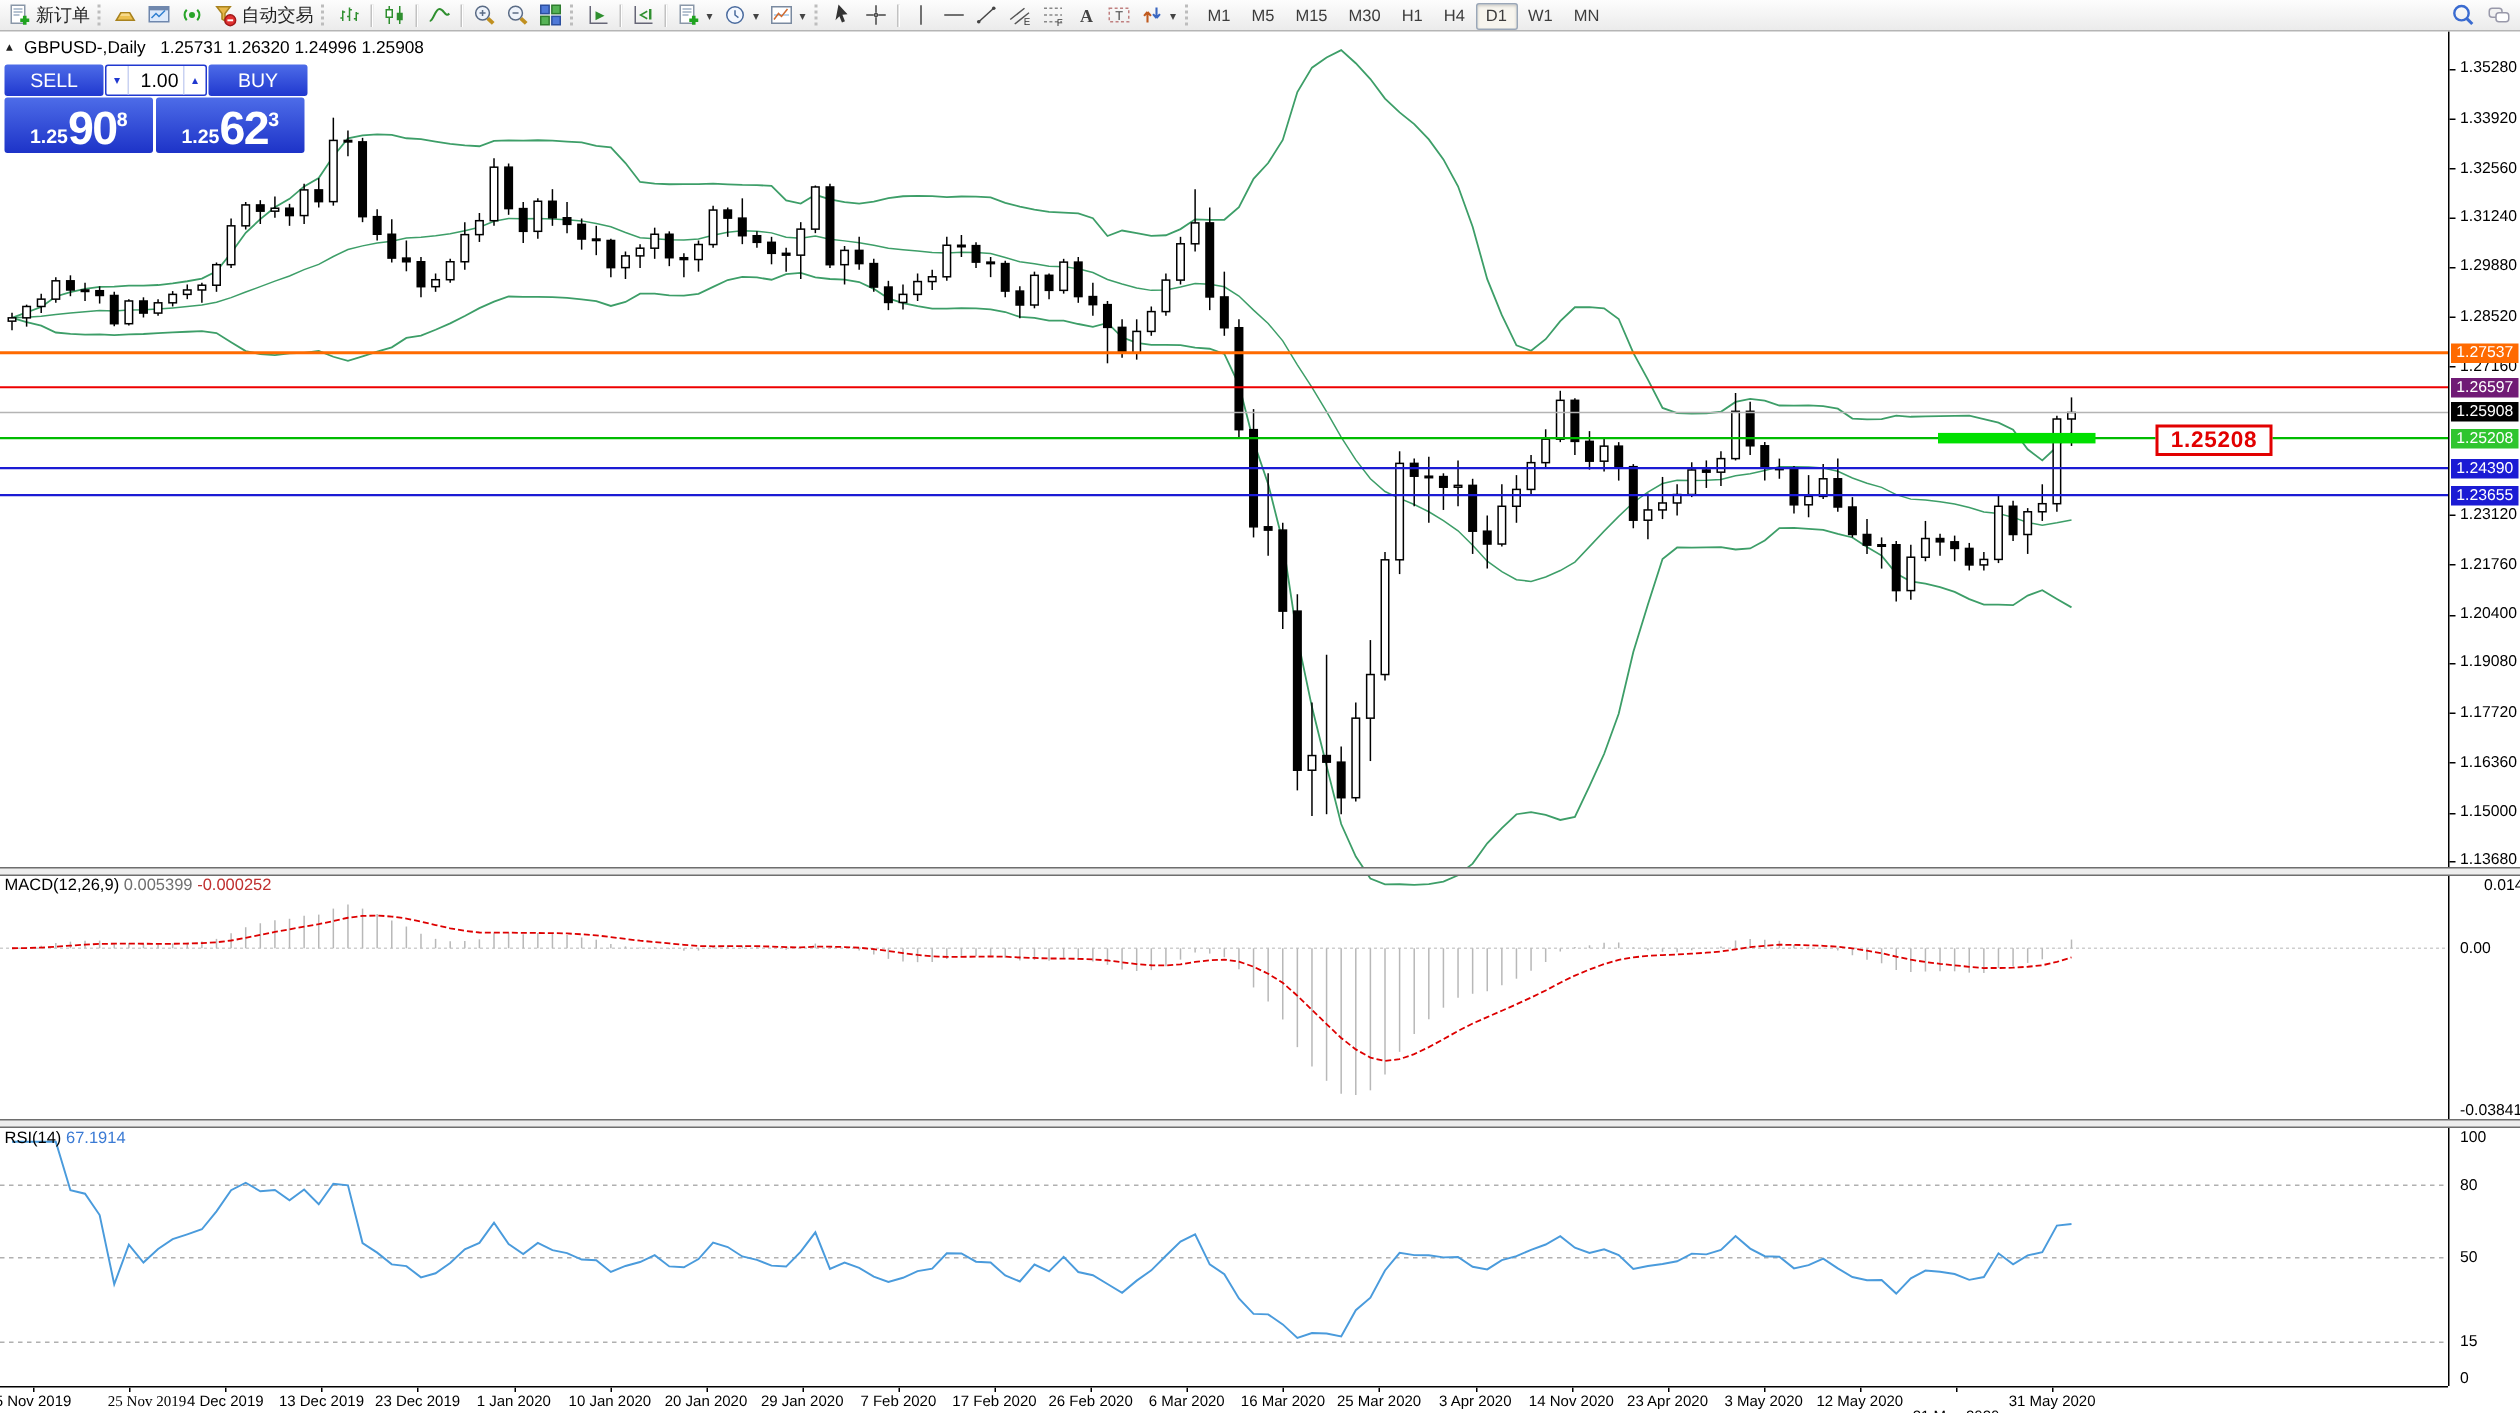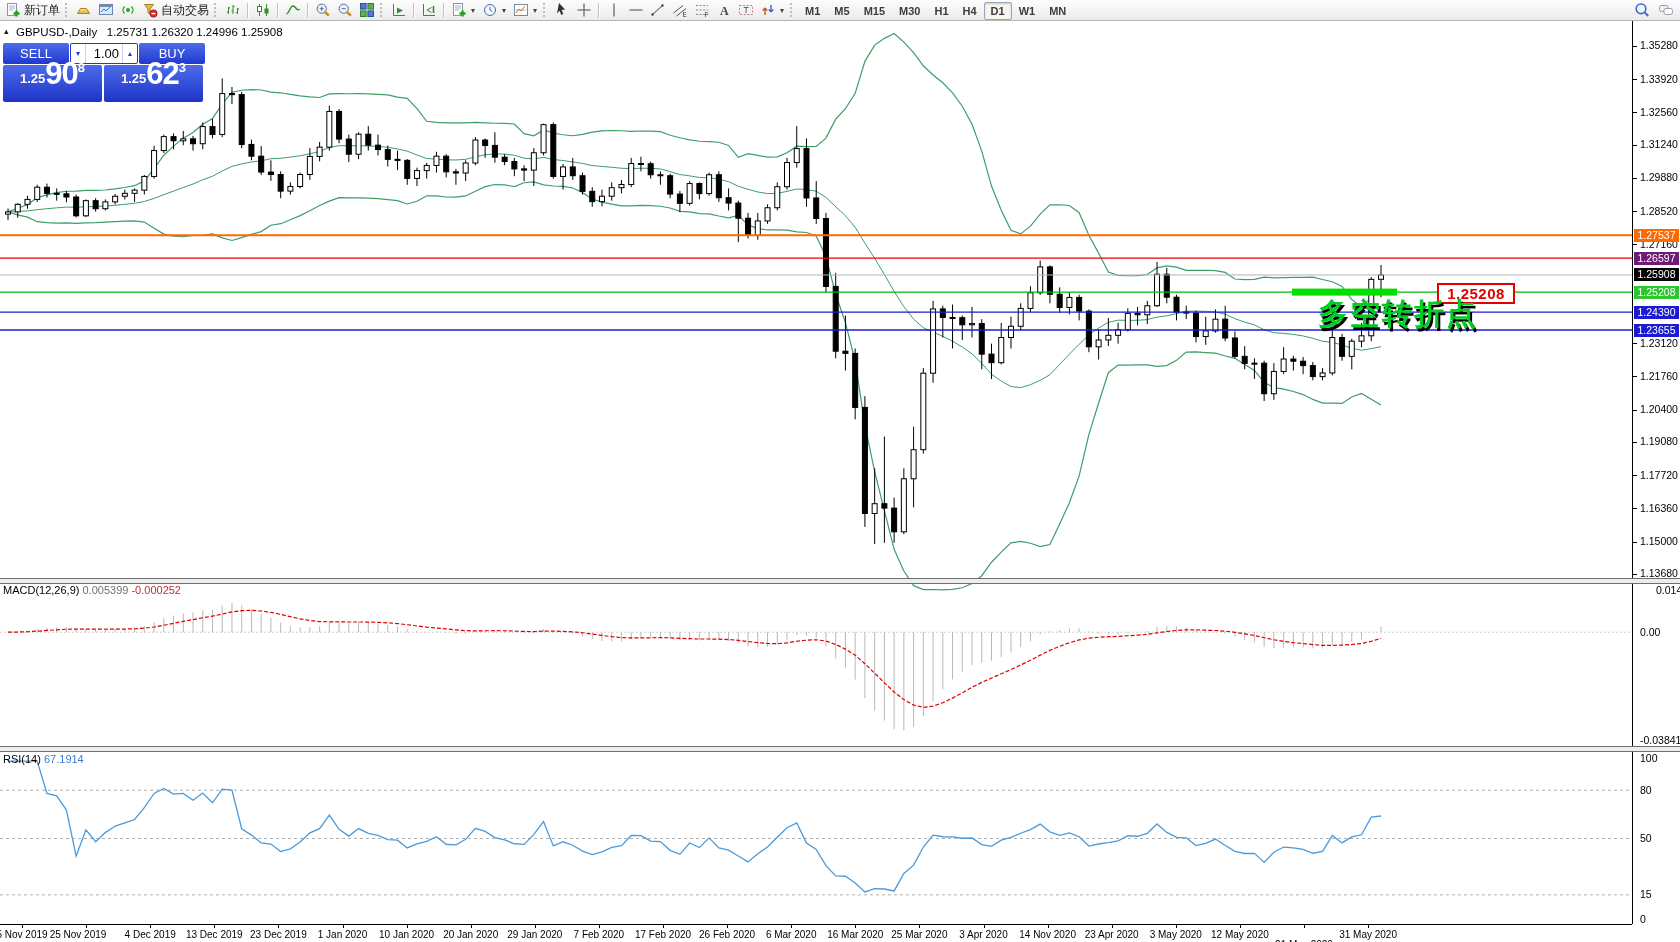--- a/index.html
+++ b/index.html
@@ -9,41 +9,41 @@
   #toolbar{position:absolute;left:0;top:0;width:1680px;height:21px;
     background:linear-gradient(#fdfdfd,#ebebeb);border-bottom:1px solid #b5b5b5;
     display:flex;align-items:center;padding-left:2px;box-sizing:border-box;z-index:10;}
   .tbtn{height:19px;display:inline-flex;align-items:center;gap:3px;padding:0 3px;
     font-size:12px;color:#222;white-space:nowrap;}
   .tbi{width:16px;height:16px;display:inline-block;}
   .tbi svg{display:block;}
   .caret{font-size:8px;color:#444;padding:0 1px;}
   .tsep{width:1px;height:15px;background:#c2c2c2;border-right:1px solid #fff;margin:0 3px;}
   .thandle{width:2px;height:14px;border-left:2px dotted #bdbdbd;margin:0 4px 0 2px;}
-  .tf{font-size:11px;font-weight:700;color:#3c3c3c;padding:2px 6px;border:1px solid transparent;
+  .tf{font-size:11px;font-weight:400;color:#3c3c3c;padding:2px 6px;border:1px solid transparent;
       border-radius:2px;cursor:default;}
   .tf.active{background:#f7f5ee;border:1px solid #9aa7b8;box-shadow:inset 0 1px 2px rgba(0,0,0,.18);}
   #tb-right{margin-left:auto;display:flex;align-items:center;margin-right:6px;gap:8px;}
   
   #chart-svg{position:absolute;left:0;top:0;z-index:1;}
   #chart-title{position:absolute;left:16px;top:26px;z-index:5;font-size:11.5px;color:#000;}
   #collapse-arrow{position:absolute;left:4px;top:26px;font-size:9px;color:#222;z-index:5;}
   
   #oneclick{position:absolute;left:3px;top:43px;width:202px;z-index:6;}
   .ocrow1{display:flex;height:21px;gap:1px;}
   .ocbtn{width:66px;background:linear-gradient(#4d6ce8,#2038cf);color:#fff;font-size:13px;
     display:flex;align-items:center;justify-content:center;border-radius:2px;}
   .volwrap{flex:1;display:flex;border:1px solid #2038cf;background:#fff;border-radius:2px;}
   .volbtn{width:14px;display:flex;align-items:center;justify-content:center;font-size:8px;
     color:#2038cf;border-right:1px solid #c9d2f2;}
   .volbtn.up{border-right:none;border-left:1px solid #c9d2f2;}
   .volval{flex:1;font-size:13px;color:#000;text-align:right;padding:2px 3px 0 0;}
   .ocrow2{display:flex;gap:2px;margin-top:1px;}
   .ocprice{width:99px;height:37px;background:linear-gradient(#4d6ce8,#1d33c8);color:#fff;
-    display:flex;align-items:flex-end;justify-content:center;border-radius:2px;padding-bottom:13px;box-sizing:border-box;}
+    display:flex;align-items:flex-end;justify-content:center;border-radius:2px;padding-bottom:1px;box-sizing:border-box;}
   .ocsmall{font-size:13px;font-weight:bold;margin-bottom:3px;}
   .ocbig{font-size:31px;font-weight:bold;line-height:30px;letter-spacing:-1px;}
   .ocsup{font-size:13px;font-weight:bold;margin-bottom:14px;}
   
   .psep{position:absolute;left:0;width:1680px;height:4px;background:#ededed;
     border-top:1px solid #6e6e6e;border-bottom:1px solid #6e6e6e;z-index:4;box-sizing:content-box;}
   
   #price-axis{position:absolute;left:1632px;top:21px;width:48px;height:903px;background:#fff;
     border-left:1px solid #000;z-index:3;}
   .ptick{position:absolute;left:0;width:4px;height:1px;background:#000;}
@@ -853,21 +853,21 @@
       <div class="plab" style="top: 730.5px;">100</div>
       <div class="plab" style="top: 762.7px;">80</div>
       <div class="plab" style="top: 811px;">50</div>
       <div class="plab" style="top: 867.35px;">15</div>
       <div class="plab" style="top: 891.5px;">0</div>
     </div>
   <div id="date-axis">
       <div class="dtick" style="left: 22px;"></div>
       <div class="dlab" style="left: 22px;">5 Nov 2019</div>
       <div class="dtick" style="left: 86.1px;"></div>
-      <div class="dlab" style="left: 78px;">25 Nov 2019</div>
+      <div class="dlab" style="left: 98px; font-family: Liberation Serif, serif;">25 Nov 2019</div>
       <div class="dtick" style="left: 150.2px;"></div>
       <div class="dlab" style="left: 150.2px;">4 Dec 2019</div>
       <div class="dtick" style="left: 214.3px;"></div>
       <div class="dlab" style="left: 214.3px;">13 Dec 2019</div>
       <div class="dtick" style="left: 278.4px;"></div>
       <div class="dlab" style="left: 278.4px;">23 Dec 2019</div>
       <div class="dtick" style="left: 342.5px;"></div>
       <div class="dlab" style="left: 342.5px;">1 Jan 2020</div>
       <div class="dtick" style="left: 406.6px;"></div>
       <div class="dlab" style="left: 406.6px;">10 Jan 2020</div>
@@ -897,15 +897,14 @@
       <div class="dlab" style="left: 1175.8px;">3 May 2020</div>
       <div class="dtick" style="left: 1239.9px;"></div>
       <div class="dlab" style="left: 1239.9px;">12 May 2020</div>
       <div class="dtick" style="left: 1304px;"></div>
       <div class="dlab" style="left: 1304px; margin-top: 10px;">21 May 2020</div>
       <div class="dtick" style="left: 1368.1px;"></div>
       <div class="dlab" style="left: 1368.1px;">31 May 2020</div>
     </div>
 
   <div id="price-box">1.25208</div>
-  <div id="cn-note" style="color: rgb(0, 204, 34);">多空转折点</div>
 
 </div>
 
 </body></html>

